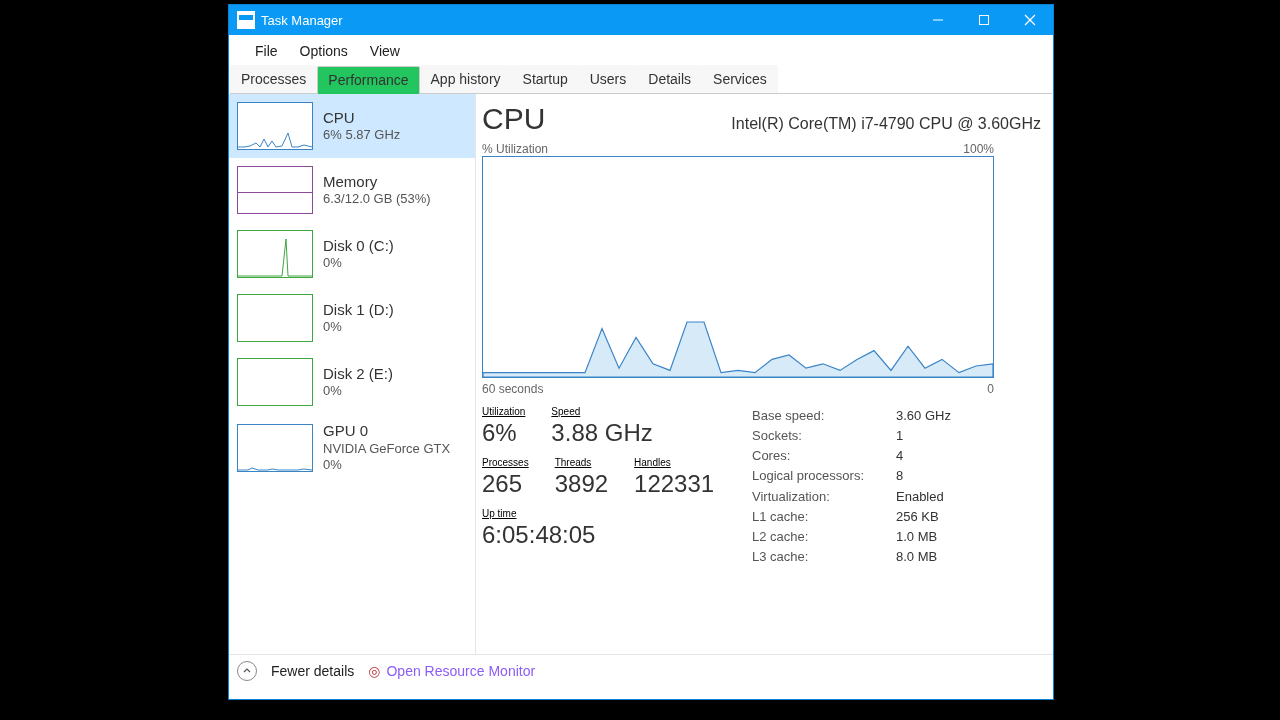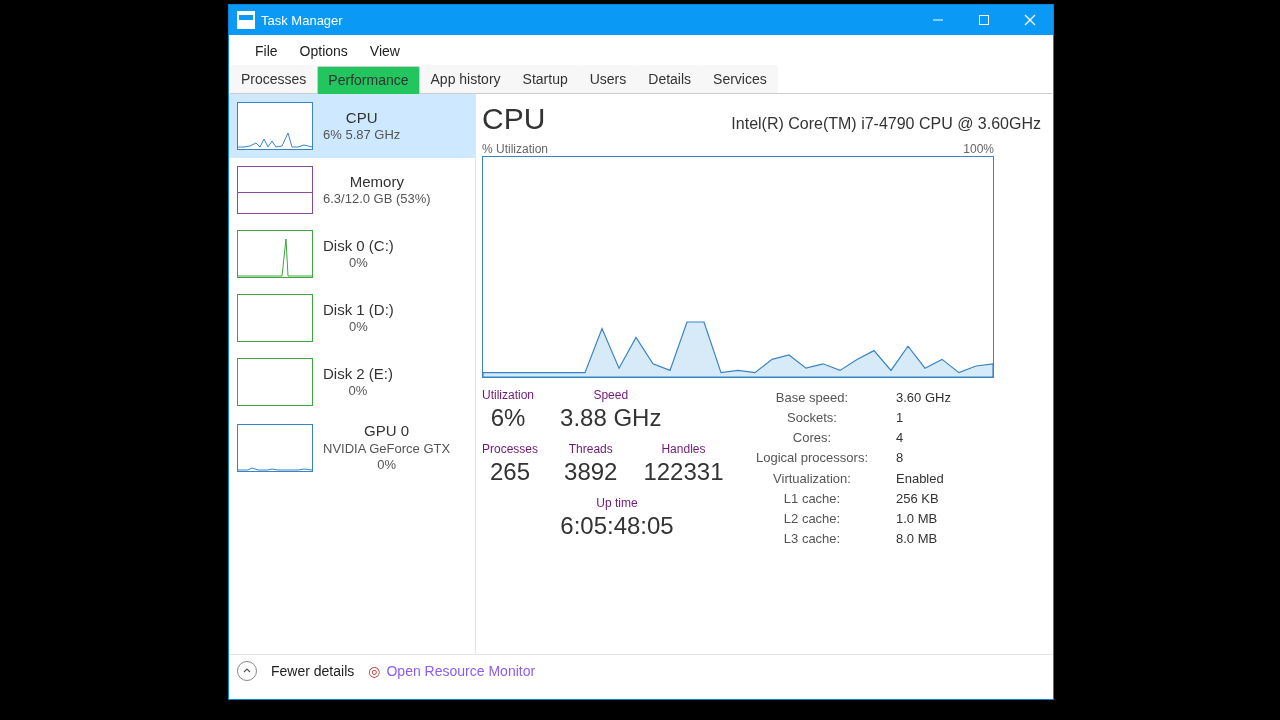--- a/index.html
+++ b/index.html
@@ -1,17 +1,17 @@
 <!DOCTYPE html>
 <html><head>
 <meta charset="utf-8">
 <style>
   html,body{margin:0;padding:0;height:100%;font-family:"Segoe UI",Arial,sans-serif;font-size:14px;color:#222;}
   body{background:#000;width:1280px;height:720px;overflow:hidden;position:relative;}
-  .window{position:absolute;left:228px;top:4px;width:824px;height:694px;background:#fff;border:1px solid #0a84d6;box-shadow:0 0 4px rgba(0,0,0,.3);text-align:center;}
+  .window{position:absolute;left:228px;top:4px;width:824px;height:694px;background:#fff;border:1px solid #0a84d6;box-shadow:0 0 4px rgba(0,0,0,.3);}
   
   .titlebar{height:30px;background:#0a9af5;display:flex;align-items:center;color:#fff;font-size:13px;}
   .tb-icon{width:16px;height:16px;margin:0 6px 0 8px;background:#fff;border:1px solid #fff;position:relative;}
   .tb-icon::before{content:"";position:absolute;left:1px;right:1px;top:3px;height:5px;background:#0a9af5;}
   .tb-title{flex:0 0 auto;}
   .tb-spacer{flex:1;}
   .win-btn{width:46px;height:30px;display:flex;align-items:center;justify-content:center;color:#fff;}
   
   .menubar{display:flex;gap:2px;padding:4px 4px 2px 16px;font-size:14px;}
   .menu-item{padding:4px 10px;}
@@ -39,21 +39,21 @@
   .hdr-row{display:flex;align-items:baseline;justify-content:space-between;margin-top:4px;}
   .big-title{font-size:30px;font-weight:400;color:#333;}
   .cpu-model{font-size:16px;color:#333;}
   .chart-labels-top{display:flex;justify-content:space-between;font-size:12px;color:#666;margin-top:6px;}
   .big-chart{border:1px solid #3a84c6;height:220px;width:510px;position:relative;overflow:hidden;}
   .big-chart svg{position:absolute;left:0;top:0;width:100%;height:100%;}
   .chart-labels-bot{display:flex;justify-content:space-between;font-size:12px;color:#666;width:512px;margin-top:4px;}
   .stats-wrap{display:flex;margin-top:10px;gap:0;}
   .stat-col-left{width:270px;}
   .stat-block{margin-bottom:10px;display:inline-block;vertical-align:top;}
-  .sb-label{font-size:12px;color:#701a75;}
+  .sb-label{font-size:10px;color:#000000;text-decoration:underline;}
   .sb-value{font-size:24px;color:#333;margin-top:2px;}
   .col3{display:flex;gap:26px;}
   .spec-table{font-size:13px;color:#555;}
   .spec-table .row{display:flex;gap:24px;line-height:1.55;}
   .spec-table .k{width:120px;}
   .spec-table .v{color:#333;}
   
   .footer{border-top:1px solid #e5e5e5;padding:6px 8px;display:flex;align-items:center;gap:14px;font-size:14px;}
   .chev{width:18px;height:18px;border:1px solid #888;border-radius:50%;display:flex;align-items:center;justify-content:center;font-size:10px;color:#555;}
   .link{color:#8b5cf6;}
@@ -170,20 +170,24 @@
       </div>
       <div class="chart-labels-top" style="width:512px;">
         <span>% Utilization</span>
         <span>100%</span>
       </div>
       <div class="big-chart">
         <svg viewBox="0 0 510 220" preserveAspectRatio="none">
           <path id="cpu-area" fill="#d6eaf8" stroke="#3a84c6" stroke-width="1.2" d="M0,220 L0.0,215.6 L17.0,215.6 L34.0,215.6 L51.0,215.6 L68.0,215.6 L85.0,215.6 L102.0,215.6 L119.0,171.6 L136.0,211.2 L153.0,180.4 L170.0,206.8 L187.0,213.4 L204.0,165.0 L221.0,165.0 L238.0,215.6 L255.0,213.4 L272.0,215.6 L289.0,202.4 L306.0,198.0 L323.0,211.2 L340.0,206.8 L357.0,213.4 L374.0,202.4 L391.0,193.6 L408.0,213.4 L425.0,189.2 L442.0,211.2 L459.0,202.4 L476.0,215.6 L493.0,209.0 L510.0,206.8 L510,220 Z"></path>
         </svg>
       </div>
+      <div class="chart-labels-bot">
+        <span>60 seconds</span>
+        <span>0</span>
+      </div>
 
       <div class="stats-wrap">
         <div class="stat-col-left">
           <div class="col3">
             <div class="stat-block">
               <div class="sb-label">Utilization</div>
               <div class="sb-value">6%</div>
             </div>
             <div class="stat-block">
               <div class="sb-label">Speed</div>

